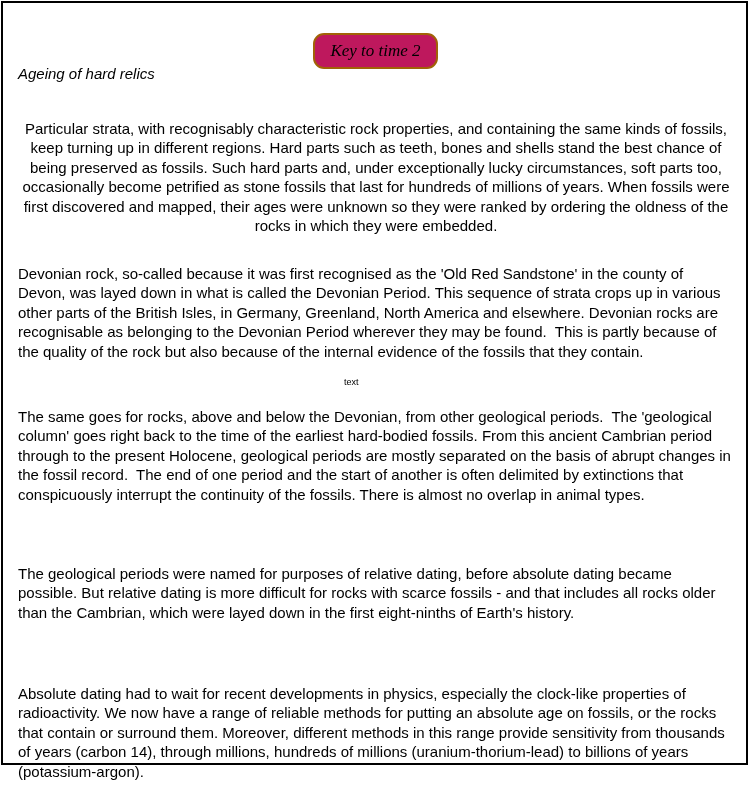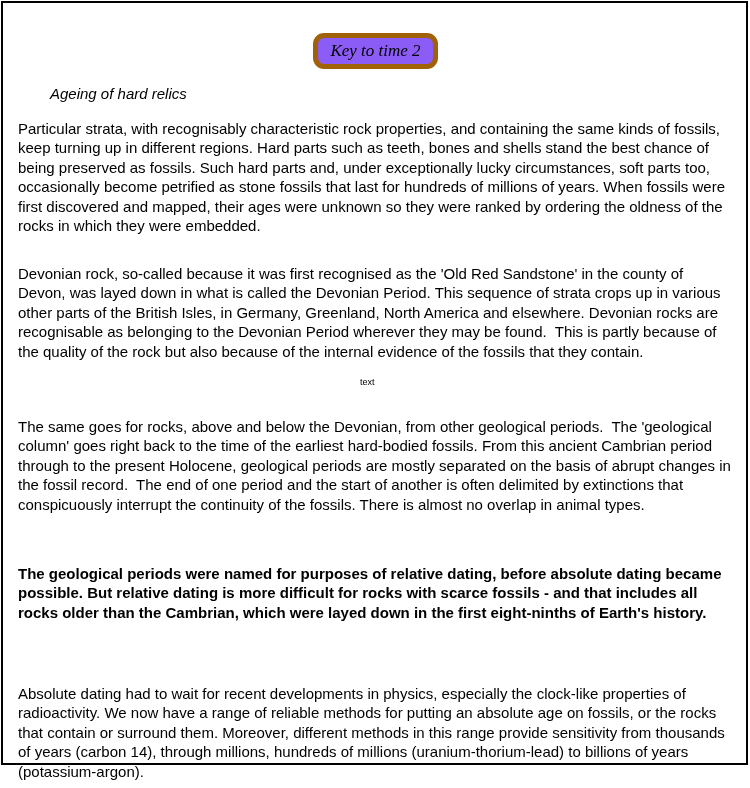--- a/index.html
+++ b/index.html
@@ -15,56 +15,55 @@
     position: absolute;
     left: 1px; top: 1px;
     width: 747px; height: 764px;
     border: 2px solid #000000;
     background: #ffffff;
   }
   .key-button {
     position: absolute;
     left: 313px; top: 33px;
     width: 125px; height: 36px;
-    background: #8b5cf6;
-    border: 5px solid #a16207;
+    background: #be185d;
+    border: 2px solid #a16207;
     border-radius: 11px;
     display: flex;
     align-items: center;
     justify-content: center;
     font-family: "Liberation Serif", serif;
     font-style: italic;
     font-size: 17px;
     color: #000000;
     cursor: pointer;
   }
   .doc-heading {
     position: absolute;
-    left: 18px; top: 84px;
+    left: 18px; top: 64px;
     font-style: italic;
     font-size: 15px;
     line-height: 19px;
-    margin-left: 32px;
   }
   .doc-paragraph {
     position: absolute;
     left: 18px;
     width: 716px;
     font-size: 15px;
     line-height: 19.4px;
     white-space: pre-wrap;
   }
-  .p1 { top: 119px; }
+  .p1 { top: 119px; text-align: center; }
   .p2 { top: 264px; }
-  .p3 { top: 417px; }
-  .p4 { top: 564px; font-weight: bold; }
+  .p3 { top: 407px; }
+  .p4 { top: 564px; }
   .p5 { top: 684px; }
   .stray-text {
     position: absolute;
-    left: 360px; top: 378px;
+    left: 344px; top: 378px;
     font-size: 9px;
     line-height: 9px;
     letter-spacing: 0px;
     color: #000000;
   }
 </style>
 </head>
 <body>
 
 <div class="page-frame"></div>

